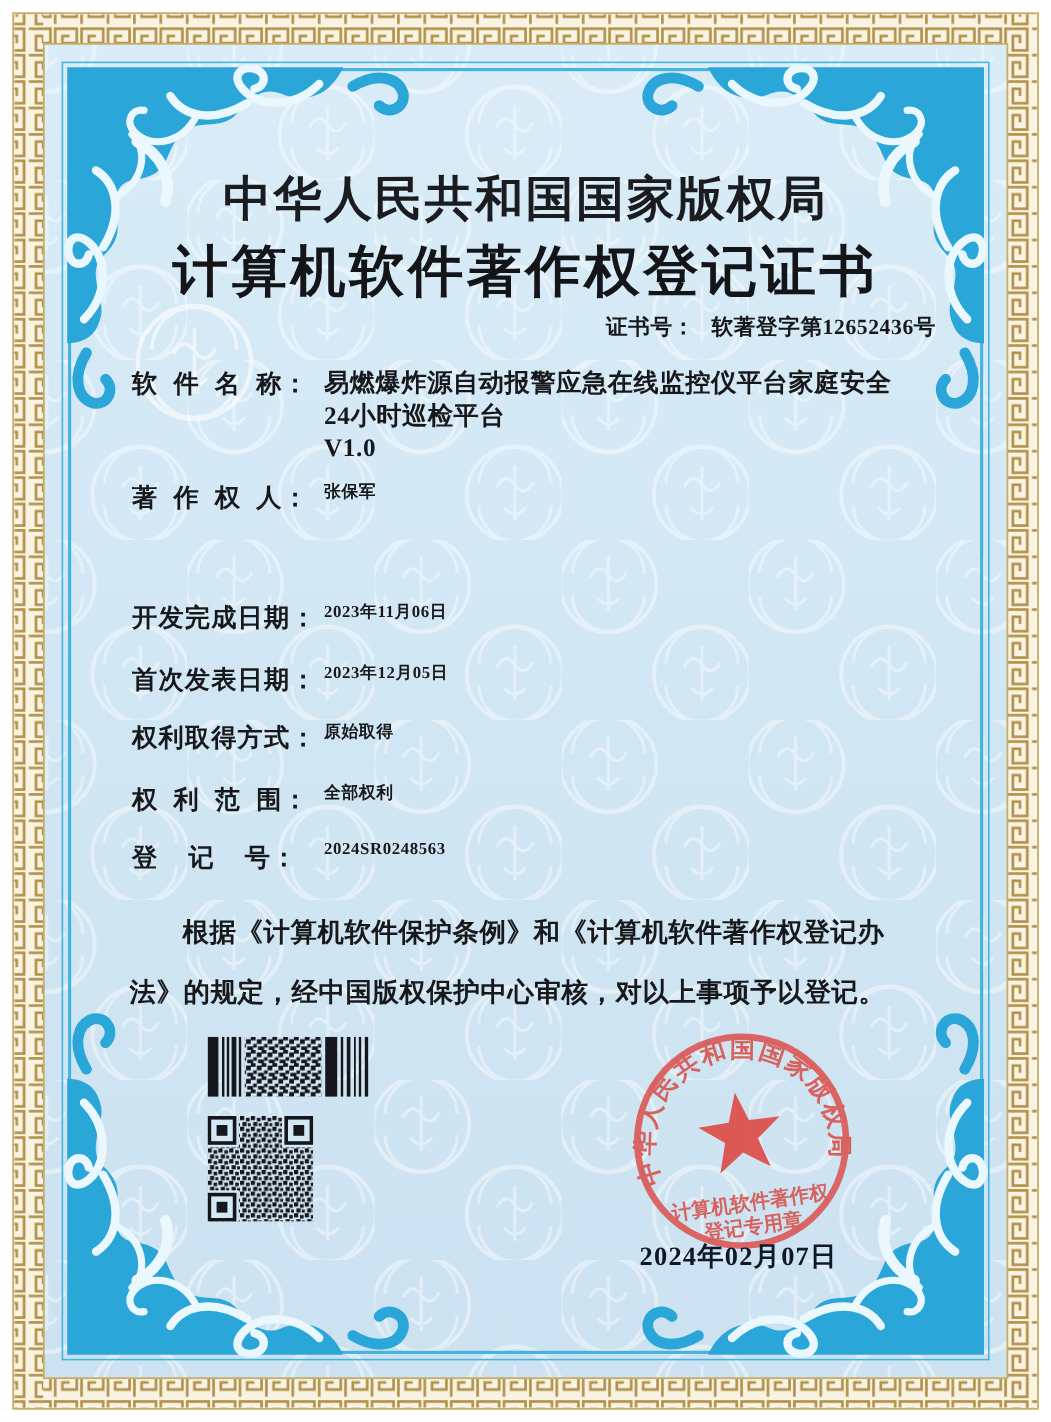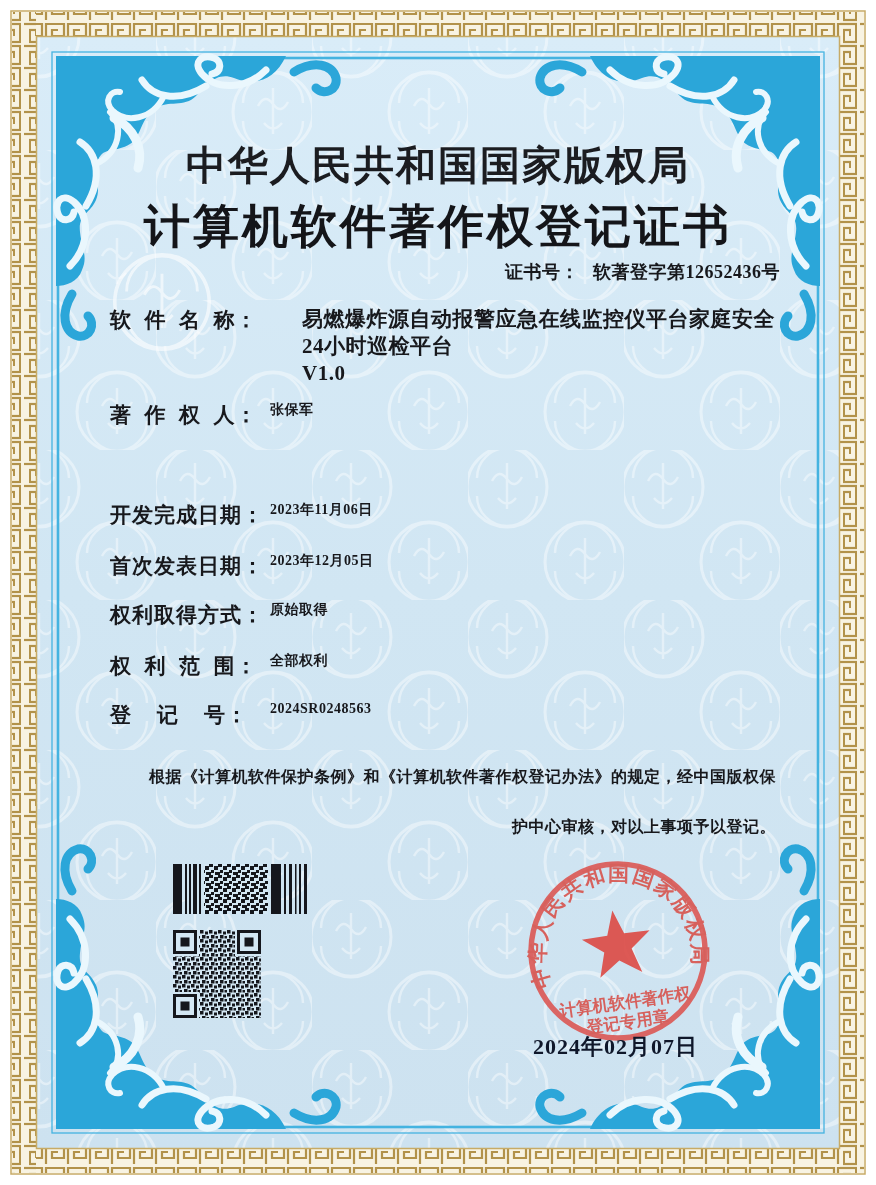--- a/index.html
+++ b/index.html
@@ -26,25 +26,25 @@
   .cert-no .lbl{margin-right:14px;}
   .row-label{
     position:absolute;left:110px;font-size:21px;font-weight:700;
     white-space:pre;letter-spacing:1px;text-align:right;
   }
   .row-value{
     position:absolute;left:270px;font-size:14px;font-weight:700;
     letter-spacing:.5px;white-space:pre;
   }
   .name-block{position:absolute;left:270px;top:306px;width:520px;
-    font-size:21px;font-weight:700;line-height:27px;letter-spacing:.5px;margin-left:32px;}
+    font-size:21px;font-weight:700;line-height:27px;letter-spacing:.5px;}
   .statement{
     position:absolute;left:108px;top:752px;width:668px;
-    font-size:16px;font-weight:700;line-height:50px;
-    text-indent:2em;letter-spacing:.5px;text-align:right;
+    font-size:22px;font-weight:700;line-height:50px;
+    text-indent:2em;letter-spacing:.5px;
   }
   .issue-date{
     position:absolute;left:533px;top:1032px;
     font-size:22px;font-weight:700;letter-spacing:1px;color:#0f172a;
   }
   .barcode{position:absolute;left:173px;top:864px;}
   .qrcode{position:absolute;left:173px;top:930px;}
   .seal{position:absolute;left:515px;top:856px;}
 </style>
 </head>

